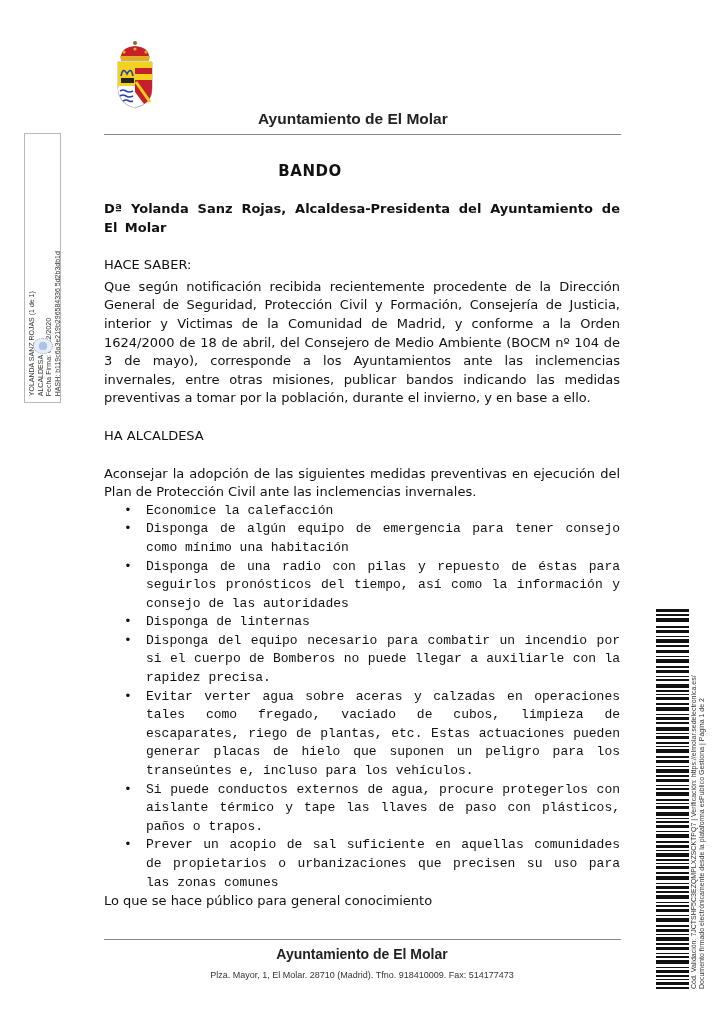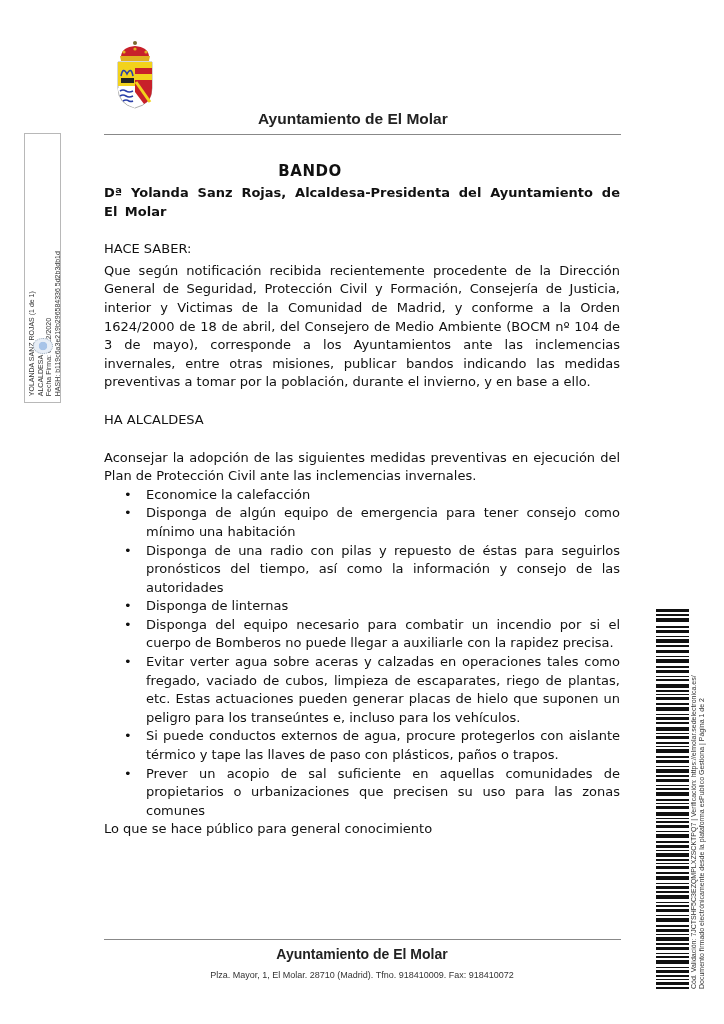--- a/index.html
+++ b/index.html
@@ -10,25 +10,25 @@
 
   #crest { left:112px; top:40px; width:46px; height:70px; }
   #header-title { left:258px; top:110px; font-size:15.5px; font-weight:bold; color:#222; }
   #header-rule { left:104px; top:134px; width:517px; height:1px; background:#888; }
 
   #stamp-box { left:24px; top:133px; width:35px; height:268px; border:1px solid #b8b8b8; }
   #stamp-text { position:absolute; left:-110px; top:115px; width:260px; transform:rotate(-90deg); transform-origin:center; font-size:7px; line-height:8.6px; color:#333; }
   #stamp-seal { position:absolute; left:8px; top:204px; width:18px; height:14px; border-radius:50%; border:1px dotted #9ab; background:radial-gradient(circle, #a8c4e8 0 35%, #e8eef6 40% 100%); }
 
   #title { left:0; width:620px; top:162px; text-align:center; font-size:15px; font-weight:bold; letter-spacing:0.5px; }
-  #main { left:104px; top:184px; width:516px; font-size:13px; line-height:18.6px; color:#111; }
+  #main { left:104px; top:200px; width:516px; font-size:13px; line-height:18.6px; color:#111; }
   #main p { margin:0; text-align:justify; }
   .bold-intro { font-weight:bold; word-spacing:3px; }
   .gap2 { height:19px; }
-  ul.measures { margin:0; padding:0 0 0 42px; list-style:none; }
+  ul.measures { margin:0; padding:0 0 0 42px; list-style:none;font-family:Liberation Mono, monospace; }
   ul.measures li { position:relative; text-align:justify; }
   ul.measures li::before { content:"•"; position:absolute; left:-22px; top:0; }
 
   #footer-rule { left:104px; top:939px; width:517px; height:1px; background:#888; }
   #footer-title { left:0; width:724px; top:946px; text-align:center; font-size:14px; font-weight:bold; color:#222; }
   #footer-address { left:0; width:724px; top:970px; text-align:center; font-size:9px; color:#333; }
 
   #barcode { left:656px; top:609px; width:33px; height:380px; }
   #verify-text { left:689px; top:609px; width:18px; height:380px; }
   #verify-inner { position:absolute; left:50%; top:50%; width:380px; transform:translate(-50%,-50%) rotate(-90deg); font-size:7px; line-height:8.4px; color:#333; white-space:nowrap; text-align:left; }
@@ -96,21 +96,21 @@
     <li>Disponga del equipo necesario para combatir un incendio por si el cuerpo de Bomberos no puede llegar a auxiliarle con la rapidez precisa.</li>
     <li>Evitar verter agua sobre aceras y calzadas en operaciones tales como fregado, vaciado de cubos, limpieza de escaparates, riego de plantas, etc. Estas actuaciones pueden generar placas de hielo que suponen un peligro para los transeúntes e, incluso para los vehículos.</li>
     <li> Si puede conductos externos de agua, procure protegerlos con aislante térmico y tape las llaves de paso con plásticos, paños o trapos.</li>
     <li>Prever un acopio de sal suficiente en aquellas comunidades de propietarios o urbanizaciones que  precisen su uso para las zonas comunes</li>
   </ul>
   <p style="text-align:left;">Lo que se hace público para general conocimiento</p>
 </div>
 
 <div id="footer-rule" class="abs"></div>
 <div id="footer-title" class="abs lib">Ayuntamiento de El Molar</div>
-<div id="footer-address" class="abs lib">Plza. Mayor, 1, El Molar. 28710 (Madrid). Tfno. 918410009. Fax: 918410072</div>
+<div id="footer-address" class="abs lib">Plza. Mayor, 1, El Molar. 28710 (Madrid). Tfno. 918410009. Fax: 514177473</div>
 
 <div id="barcode" class="abs">
   <svg width="33" height="380" viewBox="0 0 33 380" preserveAspectRatio="none">
     <g fill="#111">
       <rect x="0" y="0" width="33" height="3"></rect>
         <rect x="0" y="5" width="33" height="2"></rect>
         <rect x="0" y="9" width="33" height="4"></rect>
       <rect x="0" y="17" width="33" height="2"></rect>
         <rect x="0" y="21" width="33" height="3"></rect>
         <rect x="0" y="27" width="33" height="1"></rect>

